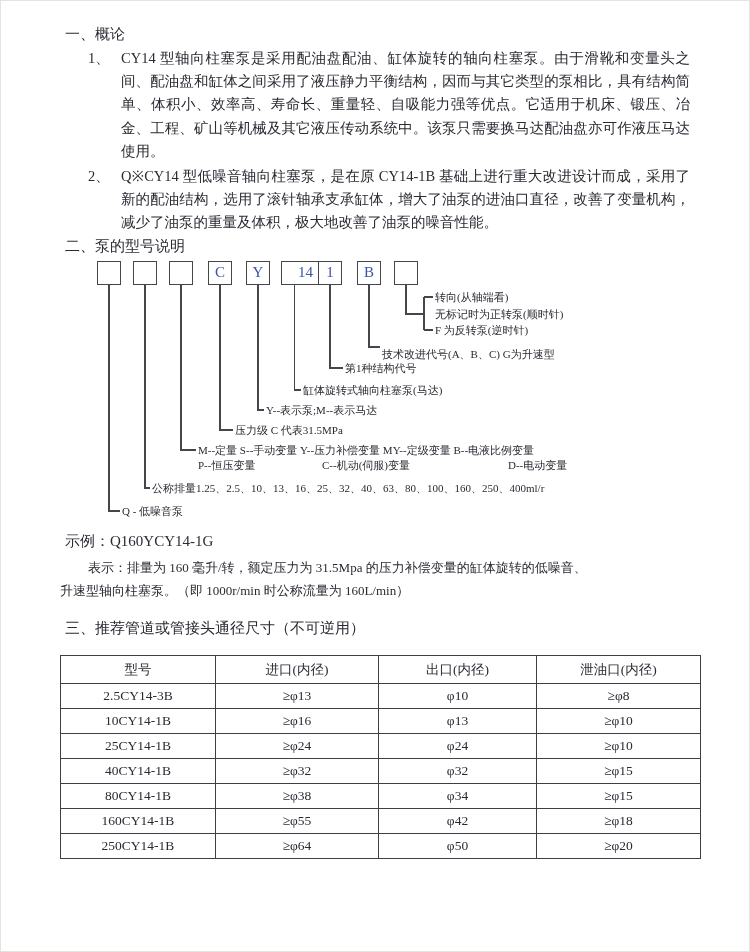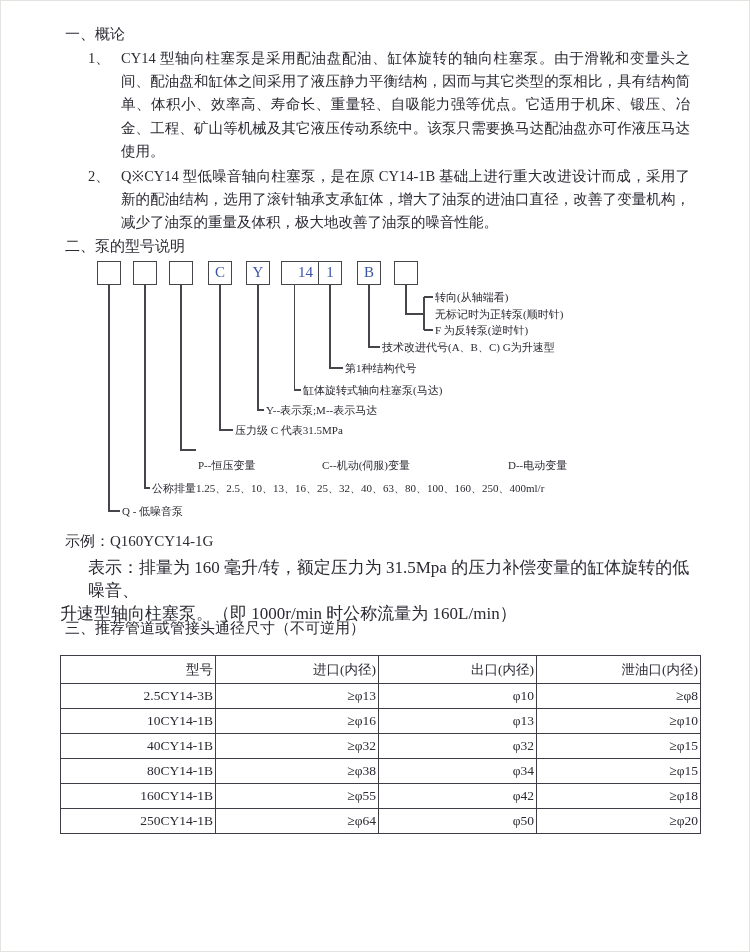--- a/index.html
+++ b/index.html
@@ -41,31 +41,31 @@
   }
   .dbox.wide{width:49px;}
   .dlabel{
     position:absolute;white-space:nowrap;
     font-size:11px;line-height:17px;color:var(--ink);
   }
 
   
   #example{position:absolute;left:60px;top:530px;width:632px;}
   #example .ex-title{font-size:15px;line-height:22px;margin-left:5px;margin-bottom:4px;}
-  #example .ex-line{display:block;font-size:17px;line-height:23px;}
+  #example .ex-line{display:block;font-size:13px;line-height:23px;}
   #example .ex-line.indent{padding-left:28px;}
 
   
   #sec3{position:absolute;left:60px;top:618px;width:642px;}
   #sec3 .h-main{margin-bottom:16px;}
   table{border-collapse:collapse;width:640px;table-layout:fixed;}
   th,td{
     border:1.5px solid #3e3e46;
     font-size:13.5px;font-weight:normal;
-    text-align:right;vertical-align:middle;
+    text-align:center;vertical-align:middle;
     padding:1px 2px;
   }
   th{height:28px;}
   td{height:25px;}
 </style>
 </head>
 <body>
 
 <div class="page-frame"></div>
 
@@ -106,25 +106,26 @@
   <div class="dbox" style="left:111px">C</div>
   <div class="dbox" style="left:149px">Y</div>
   <div class="dbox wide" style="left:184px">14</div>
   <div class="dbox" style="left:221px">1</div>
   <div class="dbox" style="left:260px">B</div>
   <div class="dbox" style="left:297px"></div>
 
   <span class="dlabel" style="left:338px;top:31px">转向(从轴端看)</span>
   <span class="dlabel" style="left:338px;top:48px">无标记时为正转泵(顺时针)</span>
   <span class="dlabel" style="left:338px;top:64px">F 为反转泵(逆时针)</span>
-  <span class="dlabel" style="left:285px;top:81px">技术改进代号(A、B、C) G为升速型</span>
+  <span class="dlabel" style="left:285px;top:88px">技术改进代号(A、B、C) G为升速型</span>
   <span class="dlabel" style="left:248px;top:102px">第1种结构代号</span>
   <span class="dlabel" style="left:206px;top:124px">缸体旋转式轴向柱塞泵(马达)</span>
   <span class="dlabel" style="left:169px;top:144px">Y--表示泵;M--表示马达</span>
   <span class="dlabel" style="left:138px;top:164px">压力级 C 代表31.5MPa</span>
+  <span class="dlabel" style="left:101px;top:184px">M--定量 S--手动变量 Y--压力补偿变量 MY--定级变量 B--电液比例变量</span>
   <span class="dlabel" style="left:101px;top:199px">P--恒压变量</span>
   <span class="dlabel" style="left:225px;top:199px">C--机动(伺服)变量</span>
   <span class="dlabel" style="left:411px;top:199px">D--电动变量</span>
   <span class="dlabel" style="left:55px;top:222px">公称排量1.25、2.5、10、13、16、25、32、40、63、80、100、160、250、400ml/r</span>
   <span class="dlabel" style="left:25px;top:245px">Q - 低噪音泵</span>
 </div>
 
 <div id="example">
   <div class="ex-title">示例：Q160YCY14-1G</div>
   <span class="ex-line indent">表示：排量为 160 毫升/转，额定压力为 31.5Mpa 的压力补偿变量的缸体旋转的低噪音、</span>
@@ -157,20 +158,26 @@
           <td>≥φ8</td>
         </tr>
 
         <tr>
           <td>10CY14-1B</td>
           <td>≥φ16</td>
           <td>φ13</td>
           <td>≥φ10</td>
         </tr>
 
+        <tr>
+          <td>25CY14-1B</td>
+          <td>≥φ24</td>
+          <td>φ24</td>
+          <td>≥φ10</td>
+        </tr>
 
         <tr>
           <td>40CY14-1B</td>
           <td>≥φ32</td>
           <td>φ32</td>
           <td>≥φ15</td>
         </tr>
 
 
         <tr>

